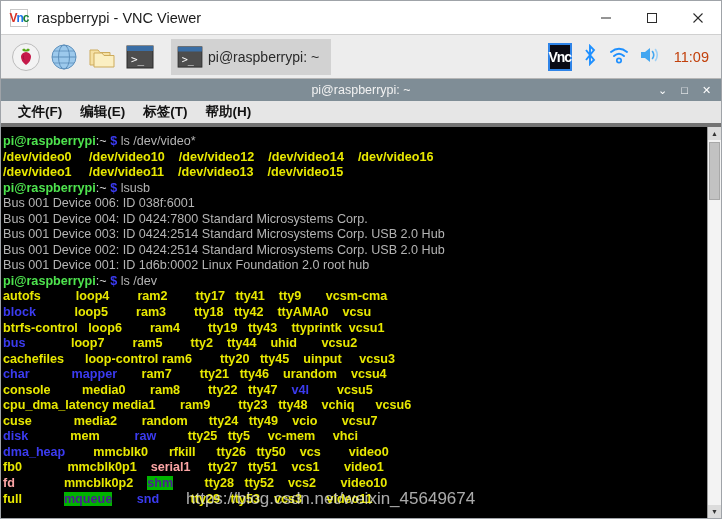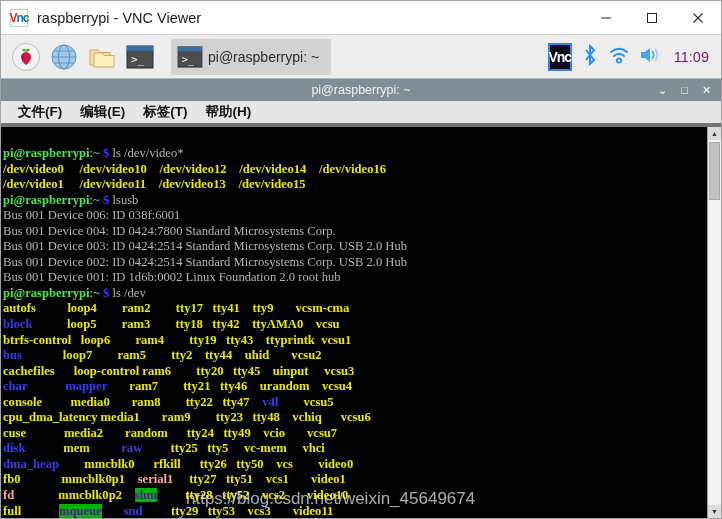--- a/index.html
+++ b/index.html
@@ -116,21 +116,21 @@
   }
   .tray {
     margin-left: auto;
     display: flex;
     align-items: center;
     gap: 9px;
     padding-right: 6px;
   }
   .tray-clock {
     font-size: 14.5px;
-    color: #701a75;
+    color: #c2410c;
     margin-left: 4px;
     white-space: nowrap;
   }
   .vnc-tray-icon {
     width: 24px;
     height: 28px;
     background: #0a0a14;
     border: 2px solid #2f84e8;
     display: flex;
     align-items: center;
@@ -220,25 +220,25 @@
   
   .term-body {
     flex: 1;
     background: #000000;
     display: flex;
     overflow: hidden;
     position: relative;
   }
   .term-text {
     flex: 1;
-    font-family: Liberation Serif, serif;
+    font-family: Liberation Sans, sans-serif;
     font-size: 12.6px;
     line-height: 15.55px;
     color: #cccccc;
-    padding: 19px 0 0 2px;
+    padding: 7px 0 0 2px;
     white-space: pre;
     overflow: hidden;
     letter-spacing: 0px;
   }
   .term-text .ln { display: block; height: 15.55px; }
 
   .c-green  { color: #4ee44e; font-weight: bold; }
   .c-blue   { color: #3b3bf0; font-weight: bold; }
   .c-white  { color: #d8d8d8; }
   .c-grey   { color: #b4b4b4; }

